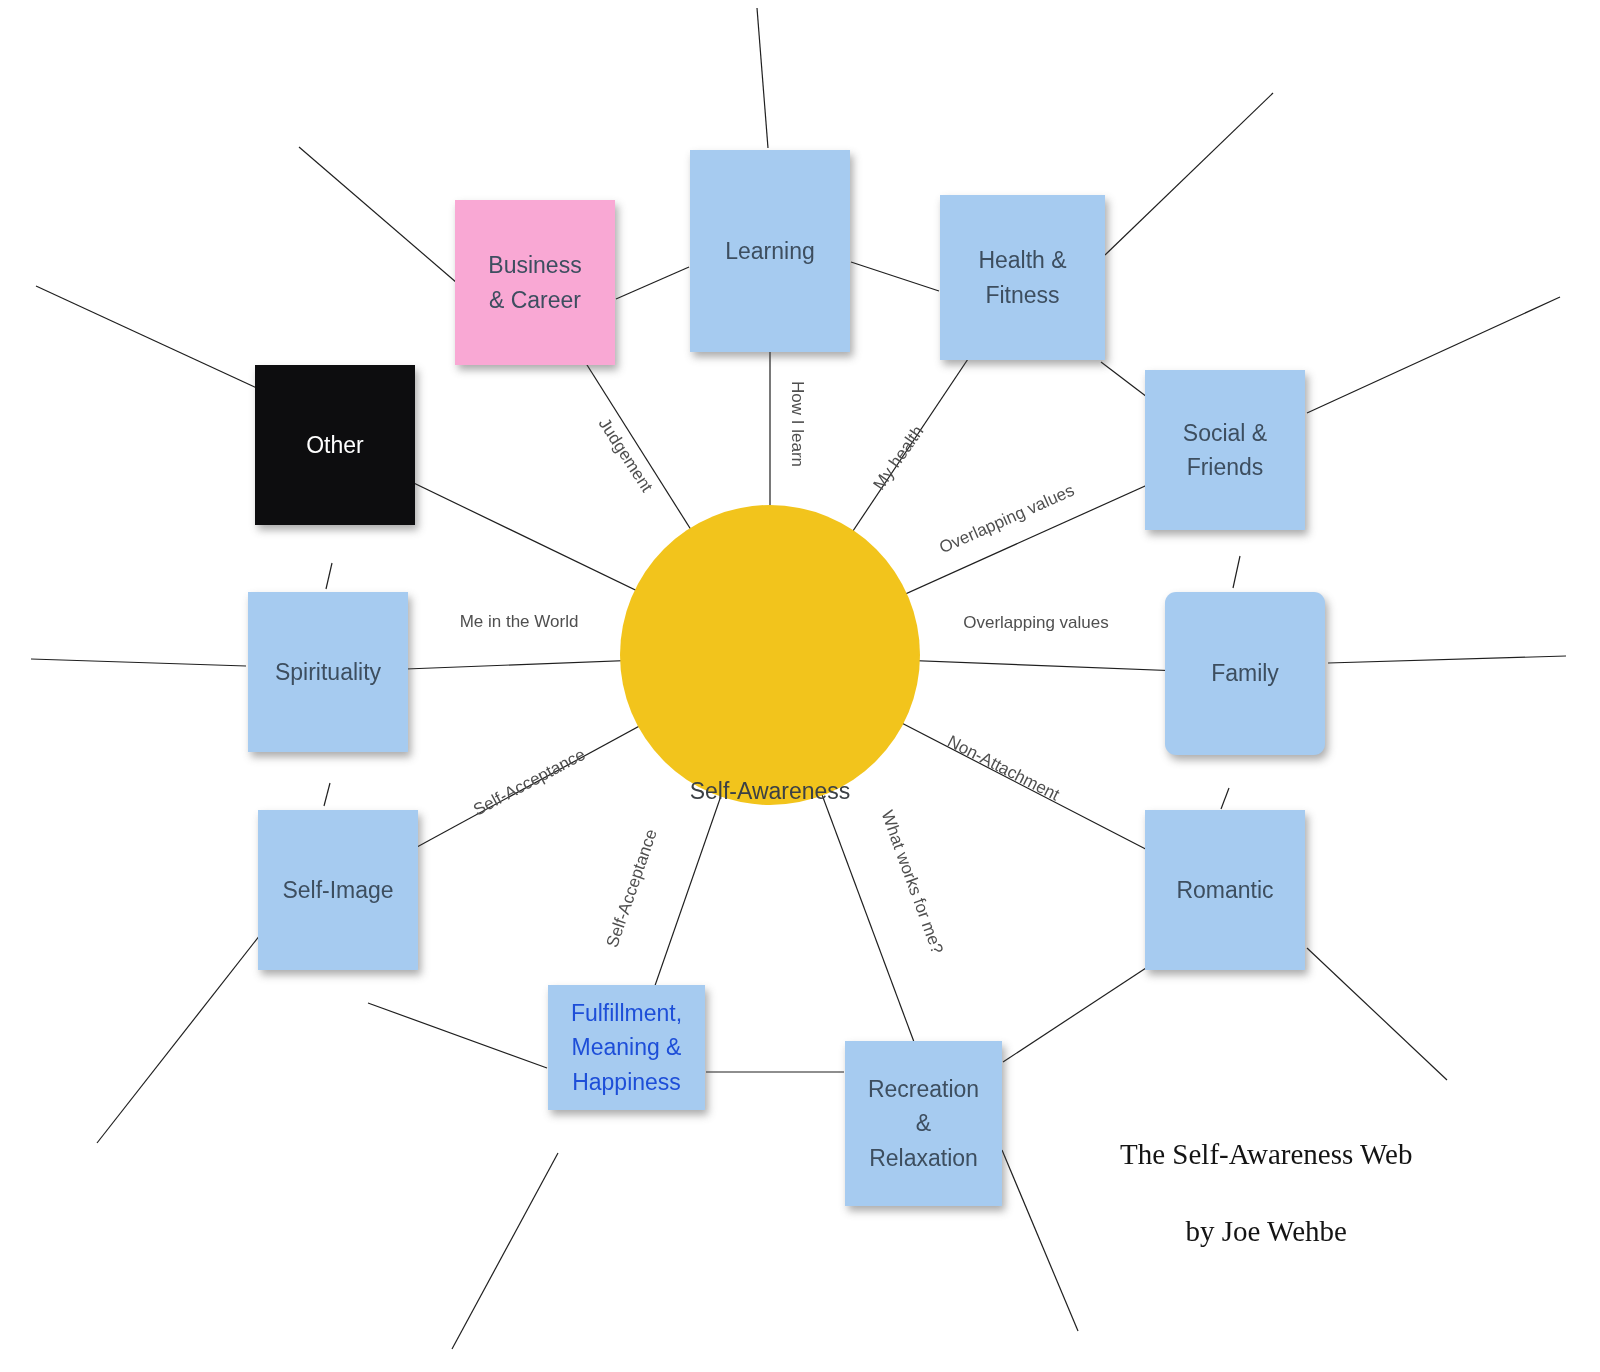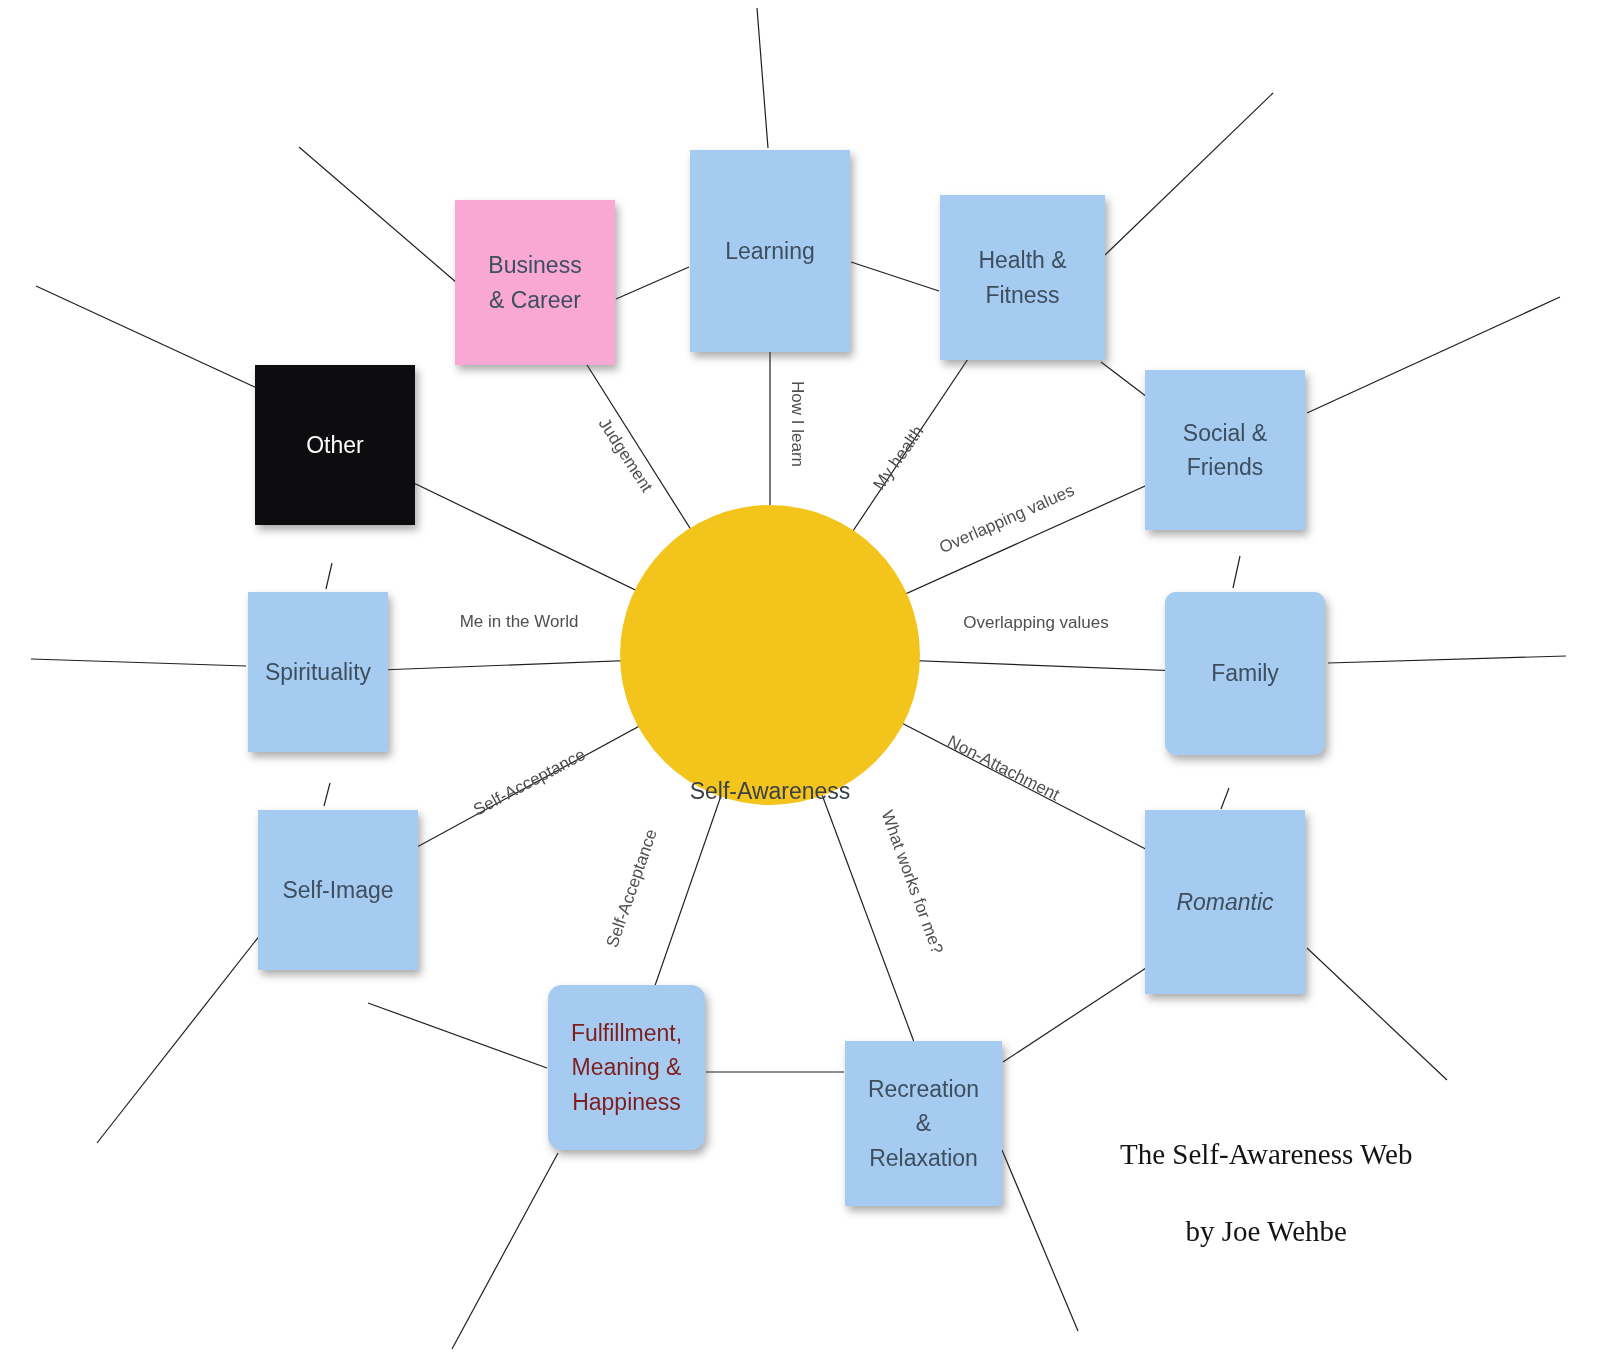--- a/index.html
+++ b/index.html
@@ -93,29 +93,29 @@
 
   <div class="notes-layer">
       <div class="note" style="left: 690px; top: 150px; width: 160px; height: 202px; background: rgb(166, 203, 240); color: rgb(61, 78, 95);"><span>Learning</span></div>
       <div class="note" style="left: 455px; top: 200px; width: 160px; height: 165px; background: #f9a8d4; color: rgb(61, 78, 95);"><span>Business
 &amp; Career</span></div>
       <div class="note" style="left: 940px; top: 195px; width: 165px; height: 165px; background: rgb(166, 203, 240); color: rgb(61, 78, 95);"><span>Health &amp;
 Fitness</span></div>
       <div class="note" style="left: 1145px; top: 370px; width: 160px; height: 160px; background: rgb(166, 203, 240); color: rgb(61, 78, 95);"><span>Social &amp;
 Friends</span></div>
       <div class="note" style="left: 1165px; top: 592px; width: 160px; height: 163px; background: rgb(166, 203, 240); color: rgb(61, 78, 95); border-radius: 11px;"><span>Family</span></div>
-      <div class="note" style="left: 1145px; top: 810px; width: 160px; height: 184px; background: rgb(166, 203, 240); color: rgb(61, 78, 95); font-style: italic;"><span>Romantic</span></div>
+      <div class="note" style="left: 1145px; top: 810px; width: 160px; height: 160px; background: rgb(166, 203, 240); color: rgb(61, 78, 95);"><span>Romantic</span></div>
       <div class="note" style="left: 845px; top: 1041px; width: 157px; height: 165px; background: rgb(166, 203, 240); color: rgb(61, 78, 95);"><span>Recreation
 &amp;
 Relaxation</span></div>
-      <div class="note" style="left: 548px; top: 985px; width: 157px; height: 165px; background: rgb(166, 203, 240); color: #7f1d1d; border-radius: 14px;"><span>Fulfillment,
+      <div class="note" style="left: 548px; top: 985px; width: 157px; height: 125px; background: rgb(166, 203, 240); color: #1d4ed8;"><span>Fulfillment,
 Meaning &amp;
 Happiness</span></div>
       <div class="note" style="left: 258px; top: 810px; width: 160px; height: 160px; background: rgb(166, 203, 240); color: rgb(61, 78, 95);"><span>Self-Image</span></div>
-      <div class="note" style="left: 248px; top: 592px; width: 140px; height: 160px; background: rgb(166, 203, 240); color: rgb(61, 78, 95);"><span>Spirituality</span></div>
+      <div class="note" style="left: 248px; top: 592px; width: 160px; height: 160px; background: rgb(166, 203, 240); color: rgb(61, 78, 95);"><span>Spirituality</span></div>
       <div class="note" style="left: 255px; top: 365px; width: 160px; height: 160px; background: rgb(13, 13, 15); color: rgb(255, 255, 255);"><span>Other</span></div>
     </div>
 
   <div class="center-circle" style="left: 620px; top: 505px; width: 300px; height: 300px; background: rgb(242, 196, 28); color: rgb(59, 64, 69);">
     <span>Self-Awareness</span>
   </div>
 
   <div class="title" style="color: rgb(20, 20, 20);">
     <div class="t1">The Self-Awareness Web</div>
     <div class="t2">by Joe Wehbe</div>

